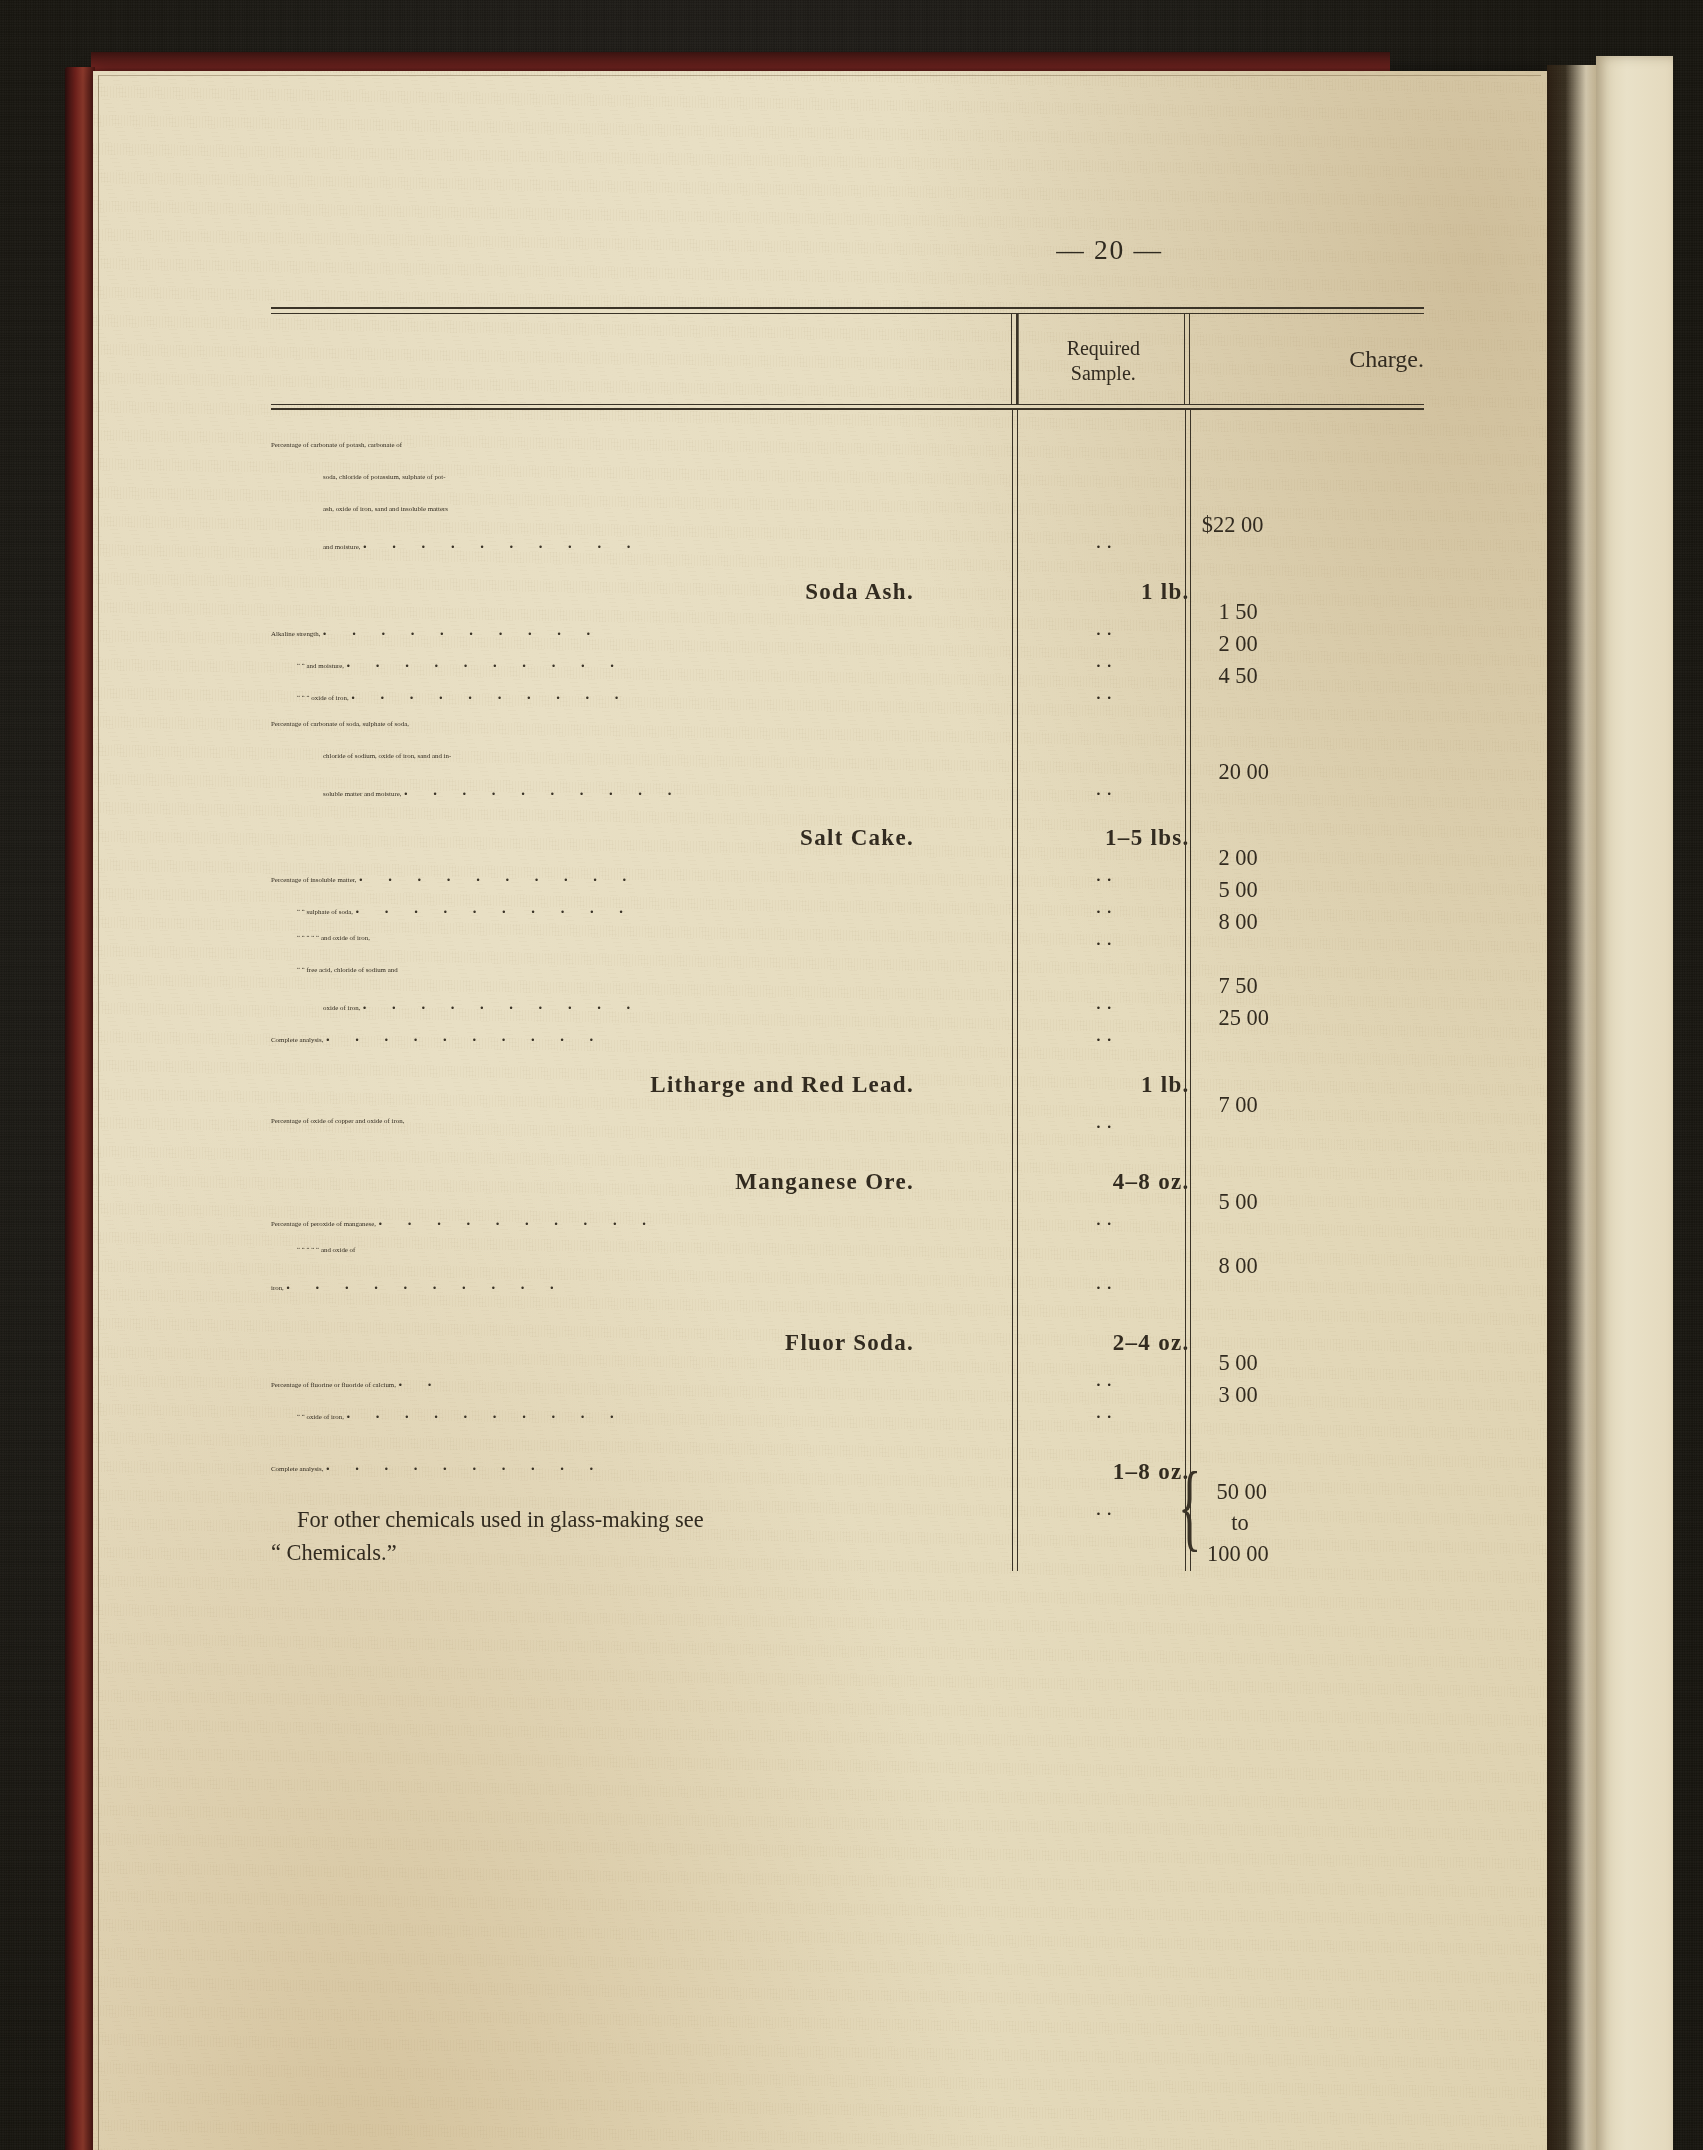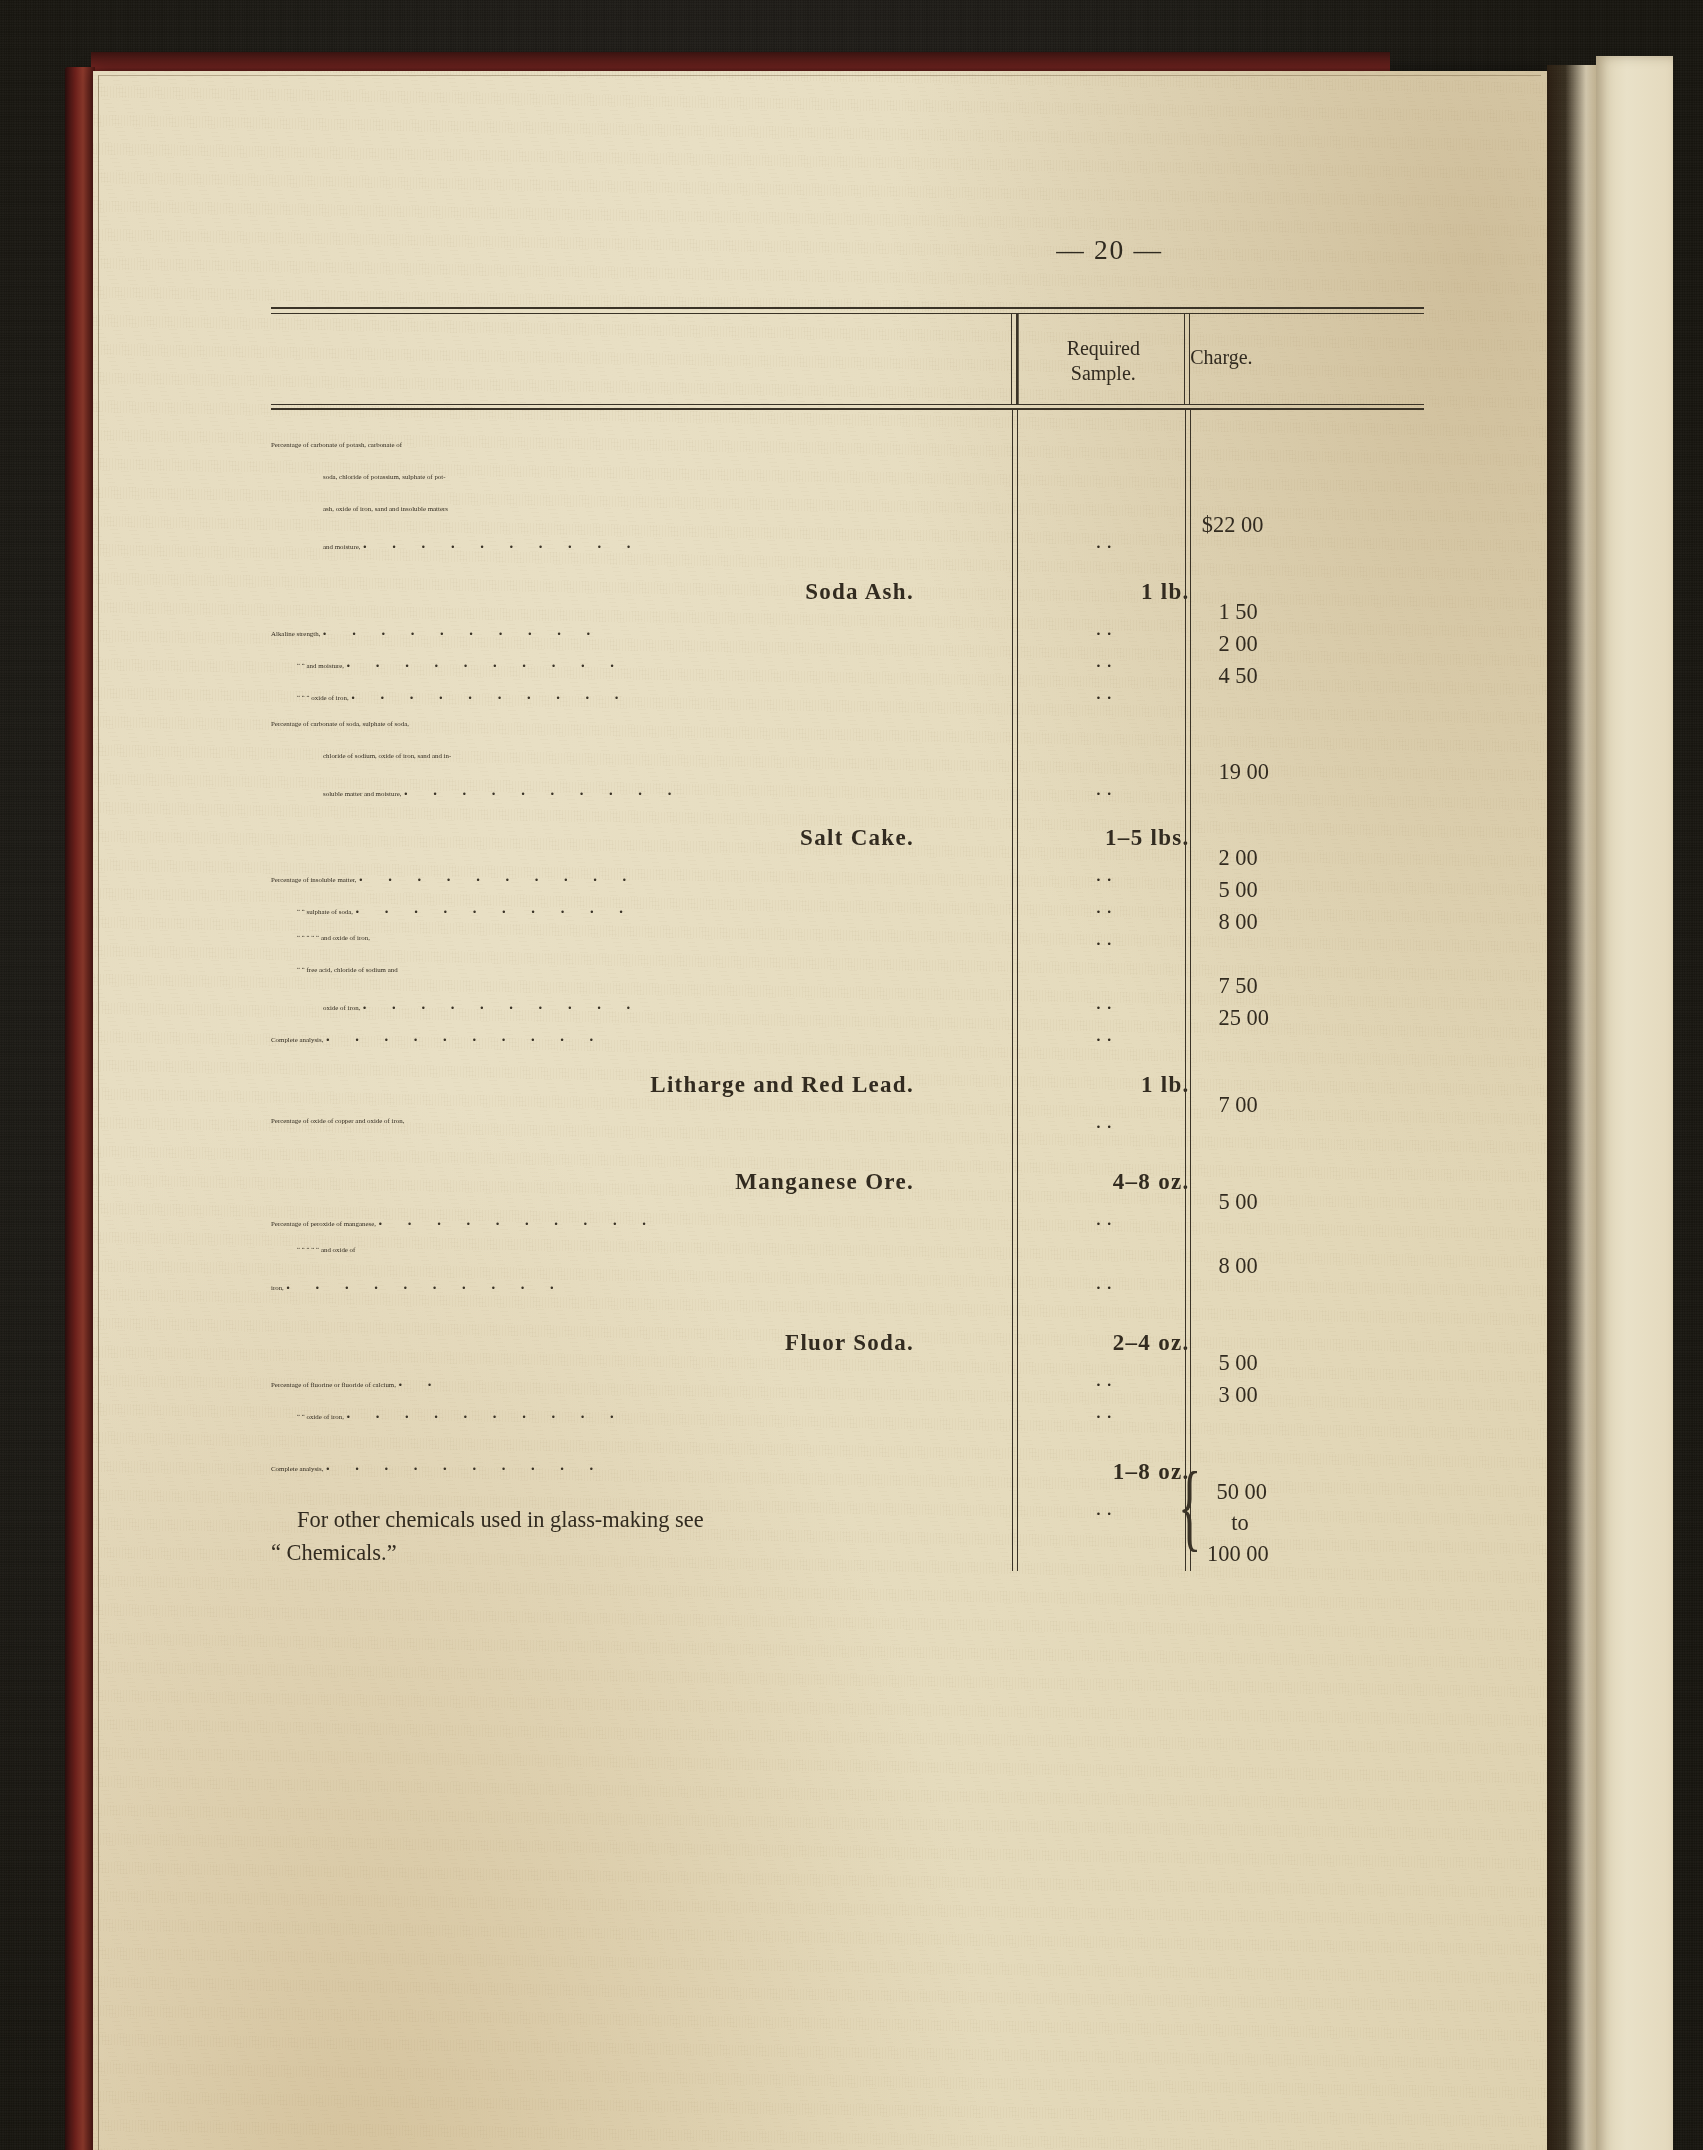--- a/index.html
+++ b/index.html
@@ -154,22 +154,22 @@
     position: relative;
   }
   .head-sample:before {
     content: "";
     position: absolute;
     left: -6px; top: 0; bottom: 0;
     border-left: 1.3px solid #3a3327;
   }
   .head-charge {
     width: 234px;
-    text-align: left;
-    font-size: 20px;
+    text-align: right;
+    font-size: 24px;
     padding-top: 32px;
     position: relative;
     border-left: 1.3px solid #3a3327;
   }
   .head-charge:before {
     content: "";
     position: absolute;
     left: -6px; top: 0; bottom: 0;
     border-left: 1.3px solid #3a3327;
   }
@@ -459,21 +459,21 @@
 
           <div class="spacer-sm"></div>
           <div class="section-head" style="padding-right:0"></div>
 
           <div class="charge-cell">1  50</div>
           <div class="charge-cell">2  00</div>
           <div class="charge-cell">4  50</div>
 
           <div class="charge-cell"></div>
           <div class="charge-cell"></div>
-          <div class="charge-cell">19  00</div>
+          <div class="charge-cell">20  00</div>
 
           <div class="spacer-sm"></div>
           <div class="section-head" style="padding-right:0"></div>
 
           <div class="charge-cell">2  00</div>
           <div class="charge-cell">5  00</div>
           <div class="charge-cell">8  00</div>
           <div class="charge-cell"></div>
           <div class="charge-cell">7  50</div>
           <div class="charge-cell">25  00</div>

